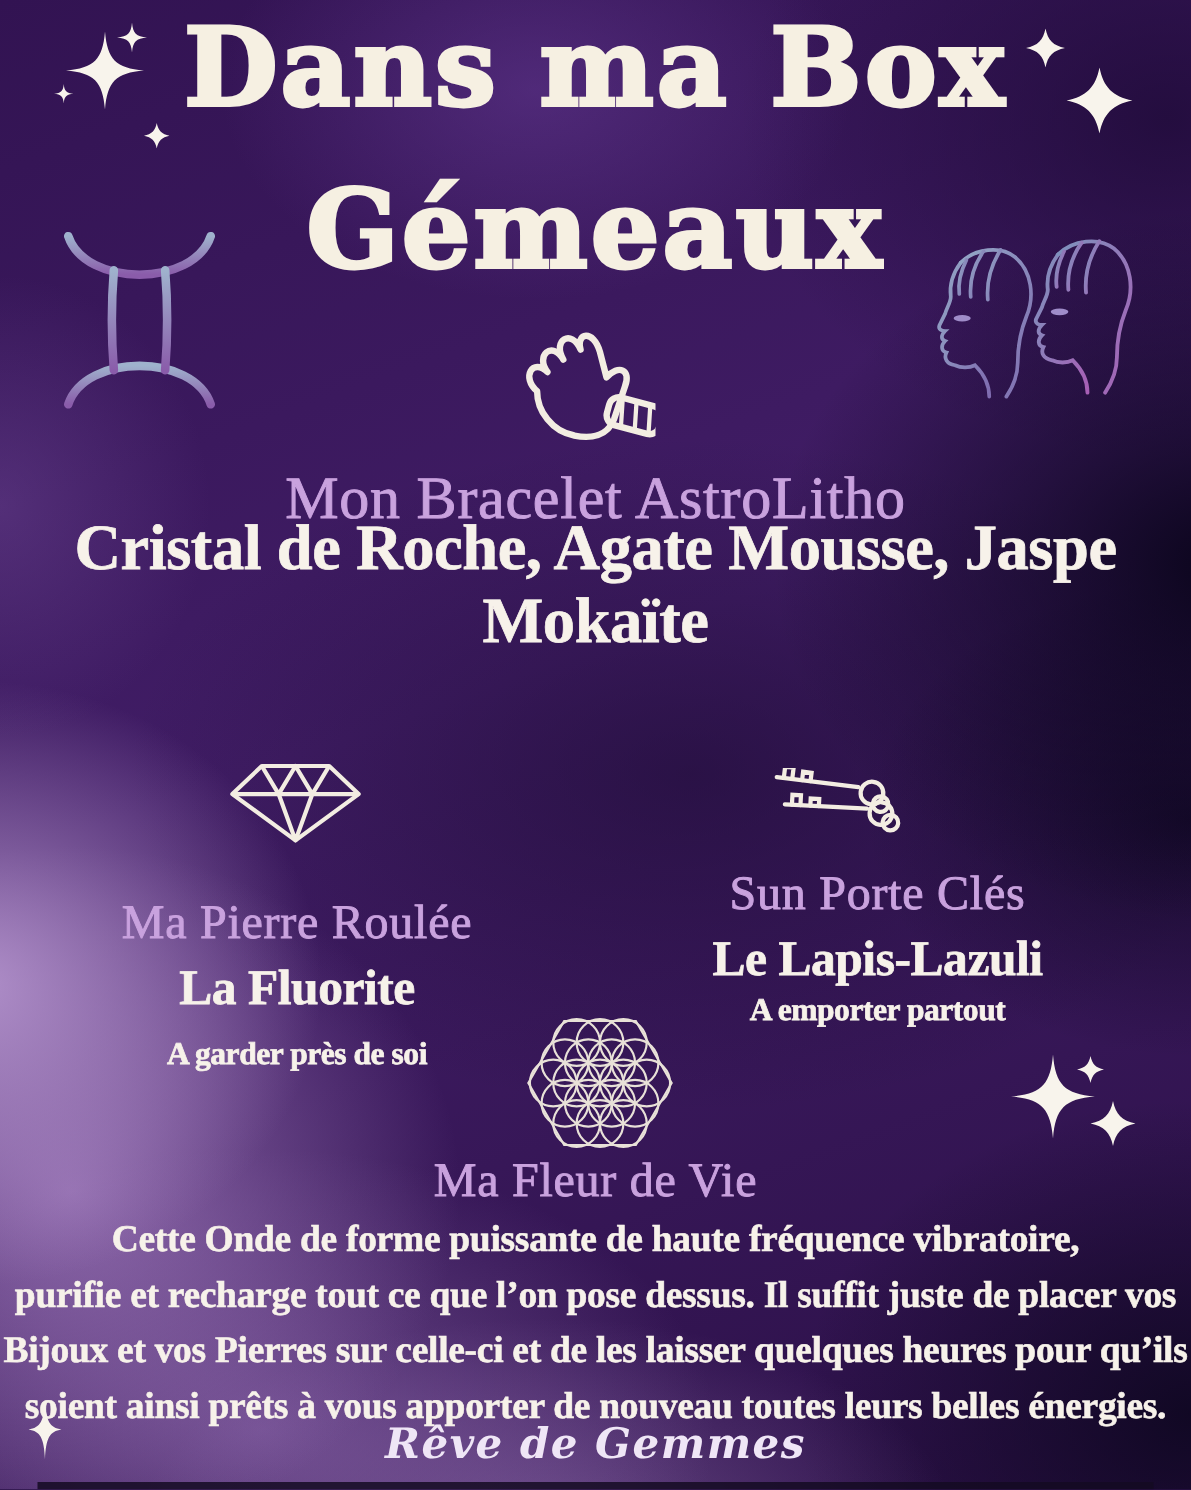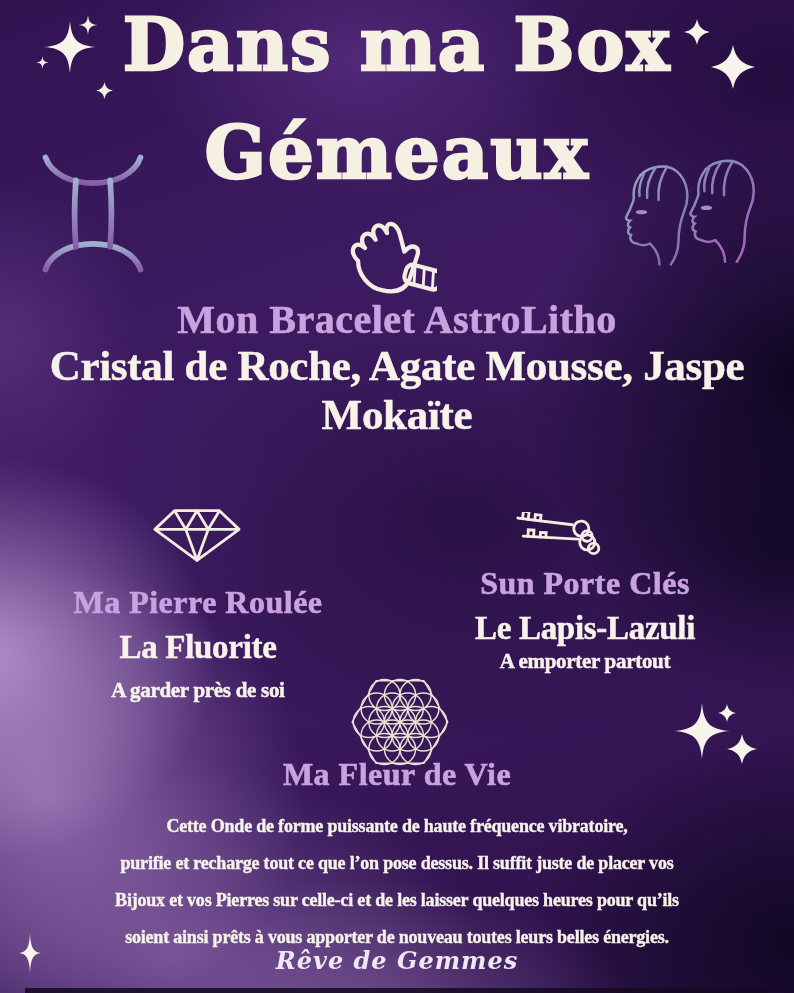--- a/index.html
+++ b/index.html
@@ -22,34 +22,34 @@
       linear-gradient(160deg,#321352 0%,#411d66 45%,#2b1047 100%);
   }
   .abs{position:absolute;}
   .ctr{left:0;right:0;text-align:center;}
   .title{
     font-family:"DejaVu Serif",serif;font-weight:700;
     font-size:72px;letter-spacing:2px;color:#f6f0e2;
     -webkit-text-stroke:2.5px #f6f0e2;line-height:1.15;
   }
   .h-lilac{
-    font-weight:700;color:#c9a2de;letter-spacing:.5px;
+    font-weight:400;color:#c9a2de;letter-spacing:.5px;margin-top:12px;
     -webkit-text-stroke:.6px #c9a2de;
   }
   .h-white{
     font-weight:700;color:#f7f2ea;letter-spacing:-.3px;
     -webkit-text-stroke:.5px #f7f2ea;
   }
   .para{
     font-weight:700;color:#f7f2ea;line-height:37px;
     -webkit-text-stroke:.4px #f7f2ea;letter-spacing:-.2px;
   }
   .brand{
     font-family:"DejaVu Serif",serif;font-style:italic;font-weight:700;
-    color:#efe6f6;font-size:24px;letter-spacing:1px;
+    color:#efe6f6;font-size:28px;letter-spacing:1px;
   }
   .col{position:absolute;text-align:center;}
   svg{display:block;}
   .spark{fill:#f8f4ec;}
   #bottom-bar{position:absolute;left:25px;right:25px;bottom:0;height:5px;background:#140b22;opacity:.85;}
 </style>
 </head>
 <body>
 
 <div id="poster">
@@ -190,21 +190,21 @@
       <use class="spark" href="#sp-slim"></use>
     </svg>
   <svg class="abs" style="left:718px;top:704px" width="18" height="18" viewBox="0 0 100 100">
       <use class="spark" href="#sp-fat"></use>
     </svg>
   <svg class="abs" style="left:727px;top:734px" width="30" height="30" viewBox="0 0 100 100">
       <use class="spark" href="#sp-fat"></use>
     </svg>
 
   <div class="abs ctr h-lilac" style="top:756px;font-size:32px">Ma Fleur de Vie</div>
-  <div class="abs ctr para" style="top:808px;font-size:18px">
+  <div class="abs ctr para" style="top:808px;font-size:25px">
     <div>Cette Onde de forme puissante de haute fréquence vibratoire,</div>
     <div>purifie et recharge tout ce que l’on pose dessus. Il suffit juste de placer vos</div>
     <div>Bijoux et vos Pierres sur celle-ci et de les laisser quelques heures pour qu’ils</div>
     <div>soient ainsi prêts à vous apporter de nouveau toutes leurs belles énergies.</div>
   </div>
 
   <svg class="abs" style="left:19px;top:933px" width="22" height="40" viewBox="0 0 100 100" preserveAspectRatio="none">
       <use class="spark" href="#sp-slim"></use>
     </svg>
 

